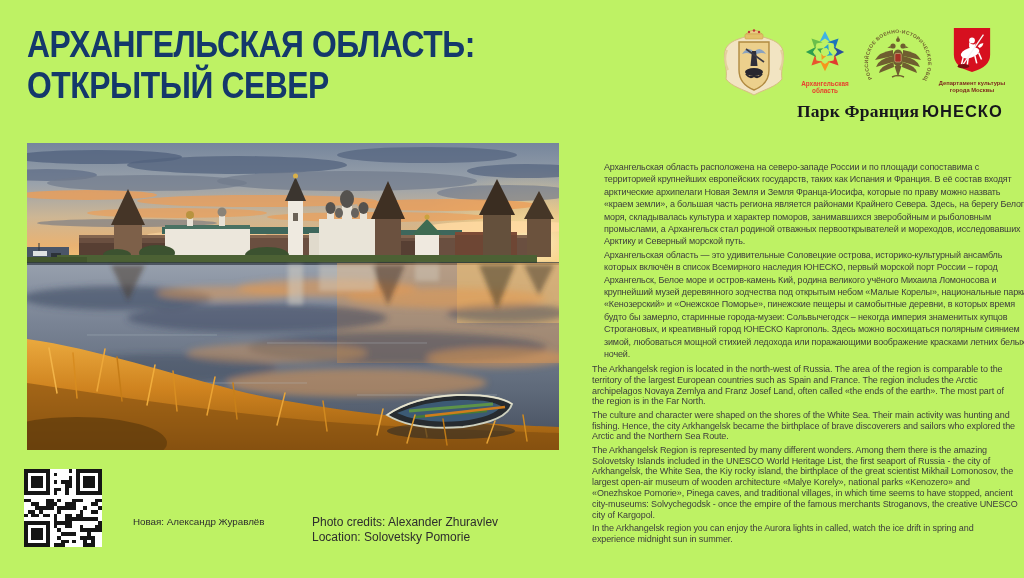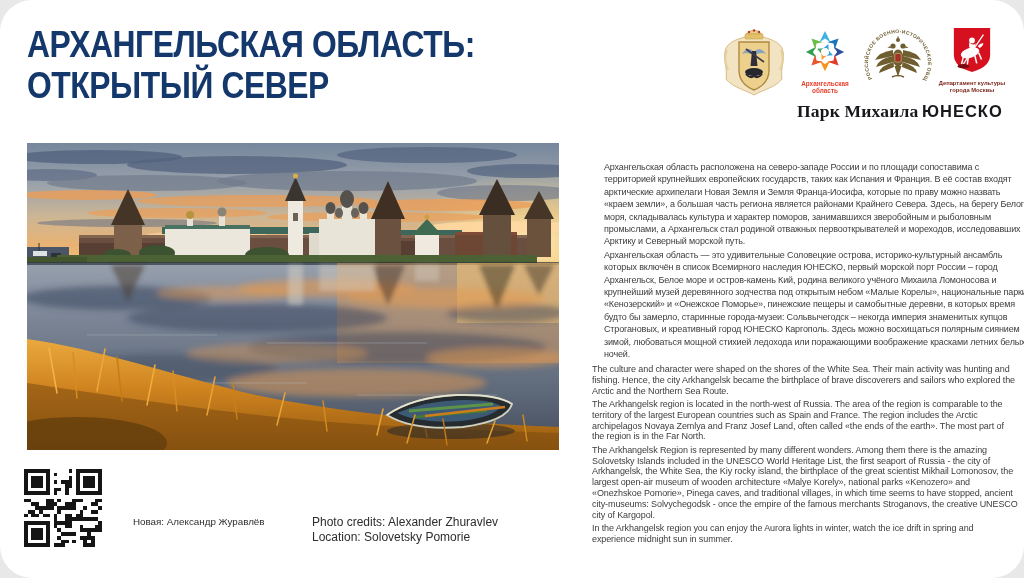--- a/index.html
+++ b/index.html
@@ -1,20 +1,20 @@
 <!DOCTYPE html>
 <html><head>
 <meta charset="utf-8">
 <style>
   * { margin:0; padding:0; box-sizing:border-box; }
   html,body { background:#e8e8e8; }
   body { font-family:"Liberation Sans", sans-serif; }
   .poster {
     position:relative; width:1024px; height:578px;
-    background:#ffffff; overflow:hidden; margin:0 auto;border-radius:32px;
+    background:#bef264; overflow:hidden; margin:0 auto;
   }
   
   .title { position:absolute; left:27px; top:24px; color:#14386b; font-weight:700; }
   .title .tline {
     display:block; font-size:37px; line-height:41px; letter-spacing:-0.5px;
     transform:scaleX(0.86); transform-origin:0 0; white-space:nowrap;
   }
   
   .logo { position:absolute; }
   .logo-coa { left:719px; top:26px; width:70px; height:74px; }
@@ -152,21 +152,21 @@
       </g>
       <line x1="34" y1="8" x2="12" y2="40" stroke="#f5f5f5" stroke-width="1.4"></line>
       <ellipse cx="13" cy="41" rx="6" ry="2.4" fill="#7a0a10"></ellipse>
     </svg>
     <div class="cap">
       <div>Департамент культуры</div>
       <div>города Москвы</div>
     </div>
   </div>
 
-  <div class="gorky">Парк Михаила</div>
+  <div class="gorky">Парк Франция</div>
   <div class="muzeon">ЮНЕСКО</div>
 
   <svg class="photo" viewBox="0 0 532 307" preserveAspectRatio="none" role="img" aria-label="Solovetsky Monastery at sunset reflected in calm water, golden autumn grass and a rowing boat in the foreground">
     <defs>
       <linearGradient id="sky" x1="0" y1="0" x2="0" y2="1">
         <stop offset="0" stop-color="#76869c"></stop>
           <stop offset="0.32" stop-color="#9aa2ab"></stop>
         <stop offset="0.58" stop-color="#cdb694"></stop>
           <stop offset="0.8" stop-color="#e9b272"></stop>
         <stop offset="1" stop-color="#f7c979"></stop>
@@ -351,24 +351,24 @@
         <line x1="500" y1="298" x2="496" y2="272" stroke="#cf8a1e"></line>
     </g>
   </svg>
 
   <div class="ru-text">
     <p>Архангельская область расположена на северо-западе России и по площади сопоставима с территорией крупнейших европейских государств, таких как Испания и Франция. В её состав входят арктические архипелаги Новая Земля и Земля Франца-Иосифа, которые по праву можно назвать «краем земли», а большая часть региона является районами Крайнего Севера. Здесь, на берегу Белого моря, складывалась культура и характер поморов, занимавшихся зверобойным и рыболовным промыслами, а Архангельск стал родиной отважных первооткрывателей и мореходов, исследовавших Арктику и Северный морской путь.</p>
     <p>Архангельская область — это удивительные Соловецкие острова, историко-культурный ансамбль которых включён в список Всемирного наследия ЮНЕСКО, первый морской порт России – город Архангельск, Белое море и остров-камень Кий, родина великого учёного Михаила Ломоносова и крупнейший музей деревянного зодчества под открытым небом «Малые Корелы», национальные парки «Кенозерский» и «Онежское Поморье», пинежские пещеры и самобытные деревни, в которых время будто бы замерло, старинные города-музеи: Сольвычегодск – некогда империя знаменитых купцов Строгановых, и креативный город ЮНЕСКО Каргополь. Здесь можно восхищаться полярным сиянием зимой, любоваться мощной стихией ледохода или поражающими воображение красками летних белых ночей.</p>
   </div>
 
   <div class="en-text">
+    <p>The Arkhangelsk region is located in the north-west of Russia. The area of the region is comparable to the territory of the largest European countries such as Spain and France. The region includes the Arctic archipelagos Novaya Zemlya and Franz Josef Land, often called «the ends of the earth». The most part of the region is in the Far North.</p>
     <p>The culture and character were shaped on the shores of the White Sea. Their main activity was hunting and fishing. Hence, the city Arkhangelsk became the birthplace of brave discoverers and sailors who explored the Arctic and the Northern Sea Route.</p>
-    <p>The Arkhangelsk region is located in the north-west of Russia. The area of the region is comparable to the territory of the largest European countries such as Spain and France. The region includes the Arctic archipelagos Novaya Zemlya and Franz Josef Land, often called «the ends of the earth». The most part of the region is in the Far North.</p>
     <p>The Arkhangelsk Region is represented by many different wonders. Among them there is the amazing Solovetsky Islands included in the UNESCO World Heritage List, the first seaport of Russia - the city of Arkhangelsk, the White Sea, the Kiy rocky island, the birthplace of the great scientist Mikhail Lomonosov, the largest open-air museum of wooden architecture «Malye Korely», national parks «Kenozero» and «Onezhskoe Pomorie», Pinega caves, and traditional villages, in which time seems to have stopped, ancient city-museums: Solvychegodsk - once the empire of the famous merchants Stroganovs, the creative UNESCO city of Kargopol.</p>
-    <p>In the Arkhangelsk region you can enjoy the Aurora lights in winter, watch the ice drift in spring and experience midnight sun in summer.</p>
+    <p>In the Arkhangelsk region you can enjoy the Aurora lights in called, watch the ice drift in spring and experience midnight sun in summer.</p>
   </div>
 
   <svg id="qr-svg" class="qr" viewBox="0 0 21 21" shape-rendering="crispEdges">
     <rect x="0" y="0" width="21" height="21" fill="#ffffff"></rect>
   <rect x="0" y="0" width="7" height="7" fill="#151515"></rect>
       <rect x="1" y="1" width="5" height="5" fill="#ffffff"></rect>
       <rect x="2" y="2" width="3" height="3" fill="#151515"></rect>
       <rect x="14" y="0" width="7" height="7" fill="#151515"></rect>
       <rect x="15" y="1" width="5" height="5" fill="#ffffff"></rect>
       <rect x="16" y="2" width="3" height="3" fill="#151515"></rect>

